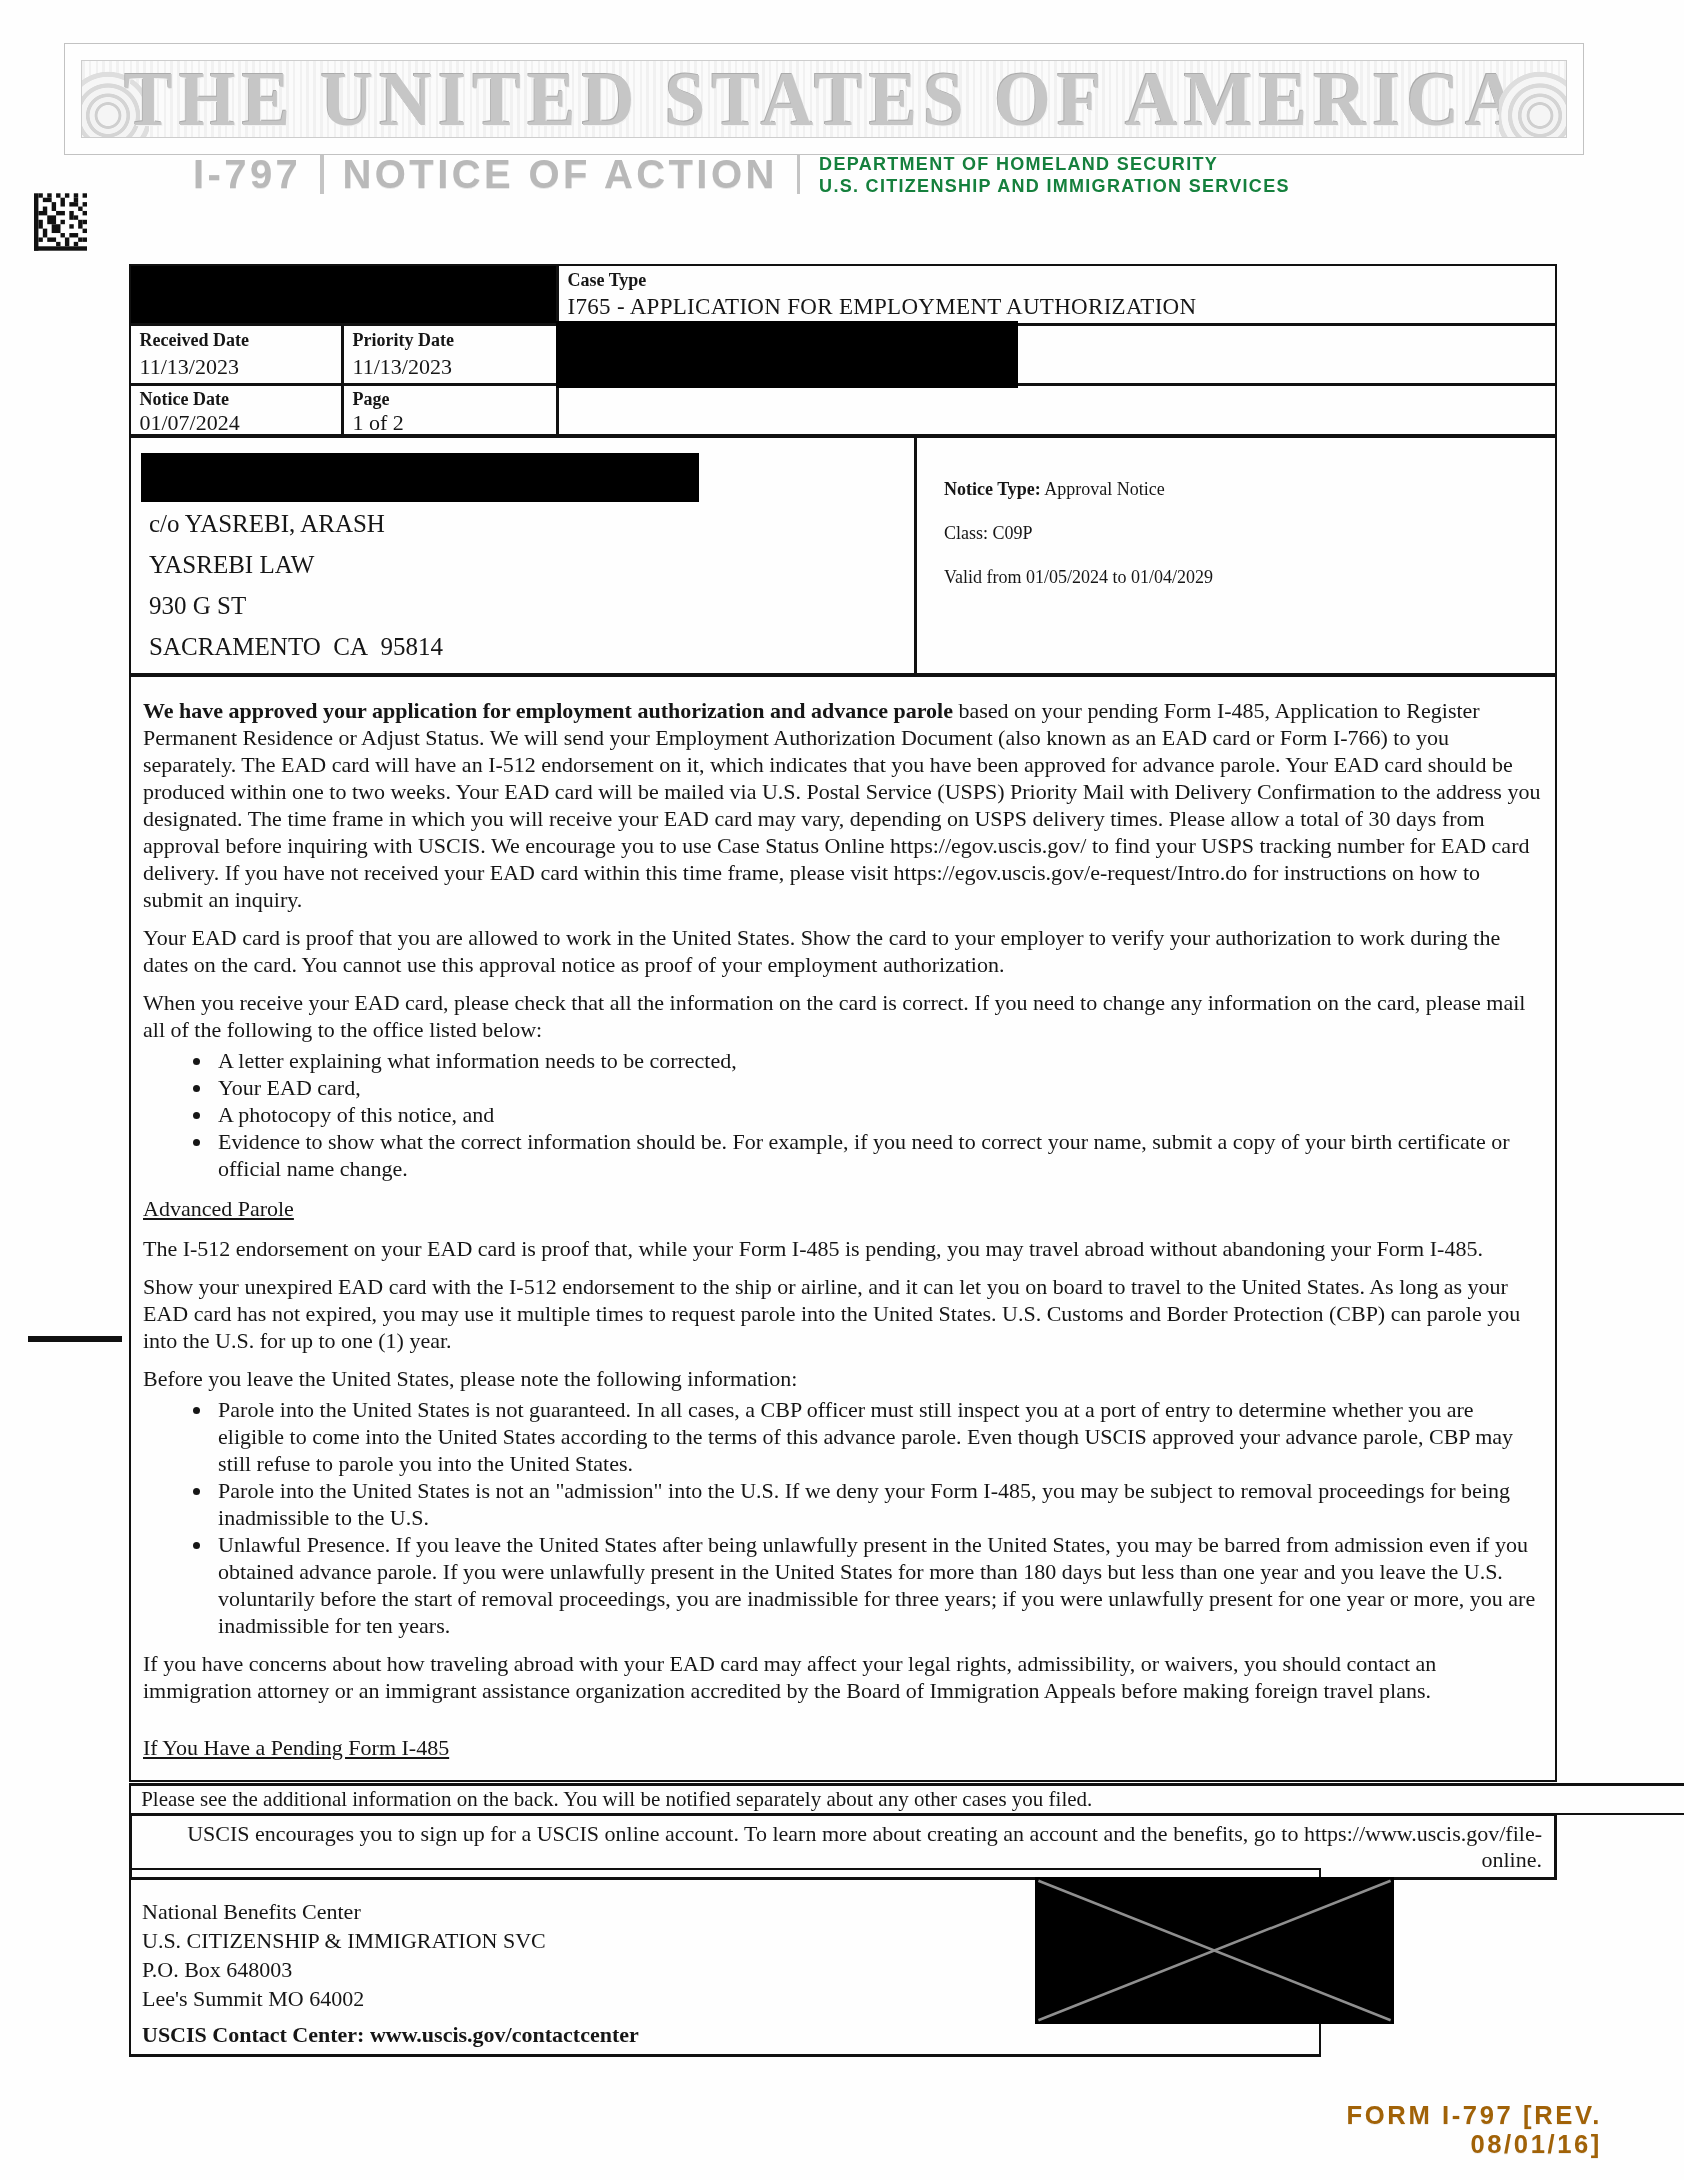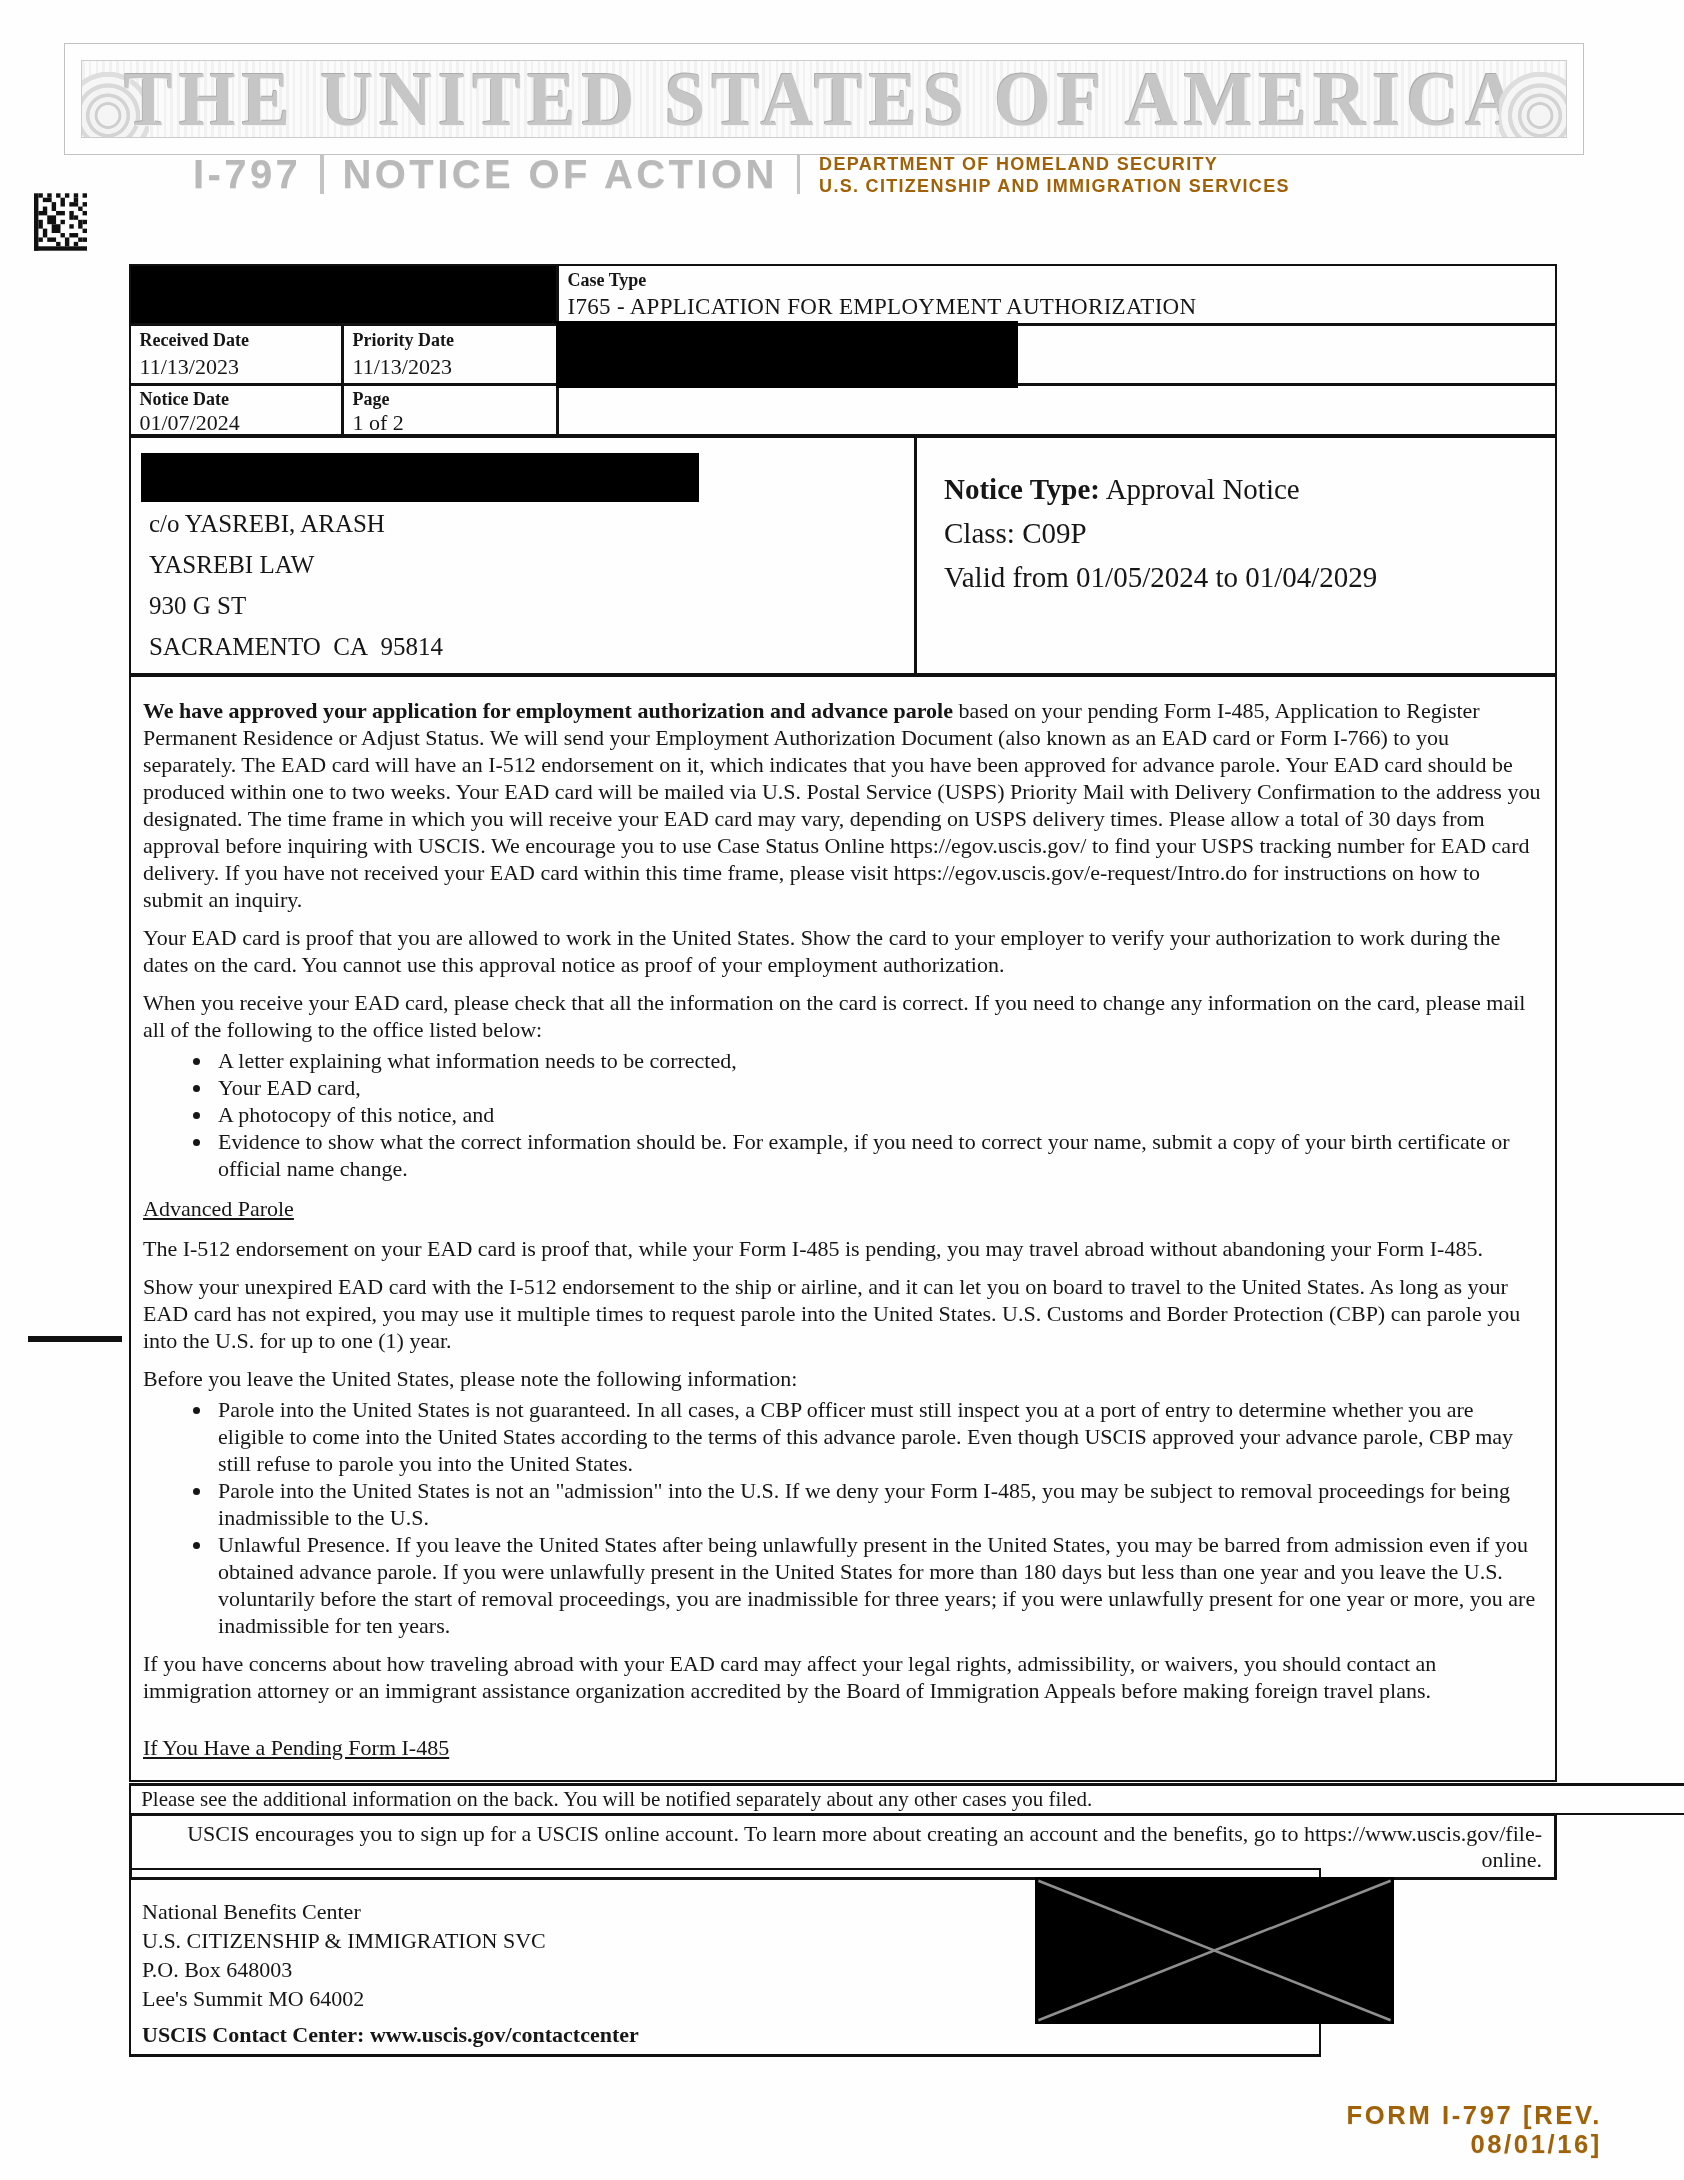--- a/index.html
+++ b/index.html
@@ -54,40 +54,40 @@
     font-size: 40px; font-weight: 700; letter-spacing: 3.4px;
     color: #b9b9b9; text-shadow: 0 0.9px 0 #e8e8e8;
     white-space: nowrap;
   }
   .subheader .vsep {
     width: 3.4px; height: 39px; background: #c4c4c4; margin: 0 19px;
   }
   .agency-block { line-height: 22px; padding-top: 1.7px; }
   .agency-line {
     font-size: 18px; font-weight: 700; letter-spacing: 1.3px;
-    color: #a16207; white-space: nowrap;
+    color: #15803d; white-space: nowrap;
   }
   
   .barcode { position: absolute; left: 34px; top: 193px; }
   
   .abs { position: absolute; }
   .box { border: 2.6px solid #111; }
   .case-table { left: 129px; top: 264px; width: 1428px; height: 172px; }
   .hline { position: absolute; left: 0; width: 100%; height: 2.6px; background: #111; }
   .vline { position: absolute; top: 0; width: 2.6px; background: #111; }
   .redaction { background: #000; position: absolute; }
   .cell { position: absolute; padding: 4.3px 0 3.4px 8.5px; display: flex; flex-direction: column; justify-content: space-between; }
   .cell-label { font-size: 18px; font-weight: 700; }
   .cell-value { font-size: 22px; }
   .casetype-value { font-size: 23px; letter-spacing: 0.3px; }
   
   .address-section { left: 129px; top: 436px; width: 1428px; height: 239px; }
   .addr-divider { left: 783px; height: 100%; }
   .recipient { position: absolute; left: 18px; top: 65px; font-size: 25px; line-height: 41px; }
-  .notice-info { position: absolute; left: 813px; top: 29px; font-size: 29px; line-height: 44px; }
+  .notice-info { position: absolute; left: 813px; top: 29px; font-size: 18px; line-height: 44px; }
   .bold { font-weight: 700; }
   
   .body-box { left: 129px; top: 675px; width: 1428px; height: 1107px; padding: 20.4px 13.6px 0 12px; overflow: hidden; }
   .body-box p { font-size: 22px; line-height: 27px; margin-bottom: 11px; }
   .body-box ul { margin: 0 0 11px 0; padding-left: 70px; }
   .body-box li { font-size: 22px; line-height: 27px; padding-left: 5.1px; }
   .sect-heading { font-size: 22px; line-height: 27px; text-decoration: underline; margin: 13.6px 0 12.8px 0; }
   .pending-heading { margin-top: 30px; }
   .tight { margin-bottom: 3.4px !important; }
   

